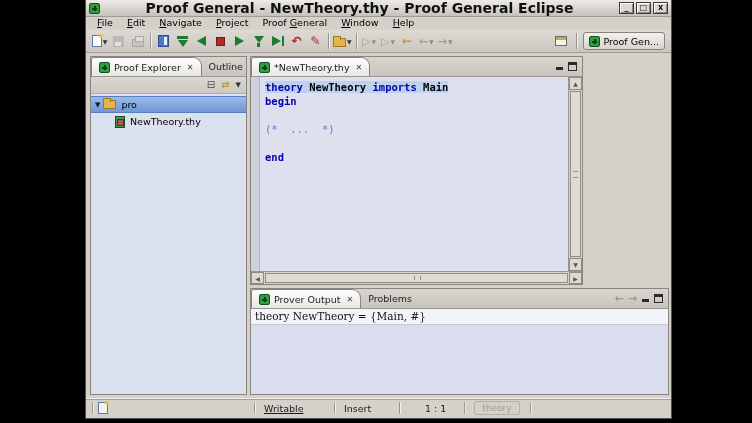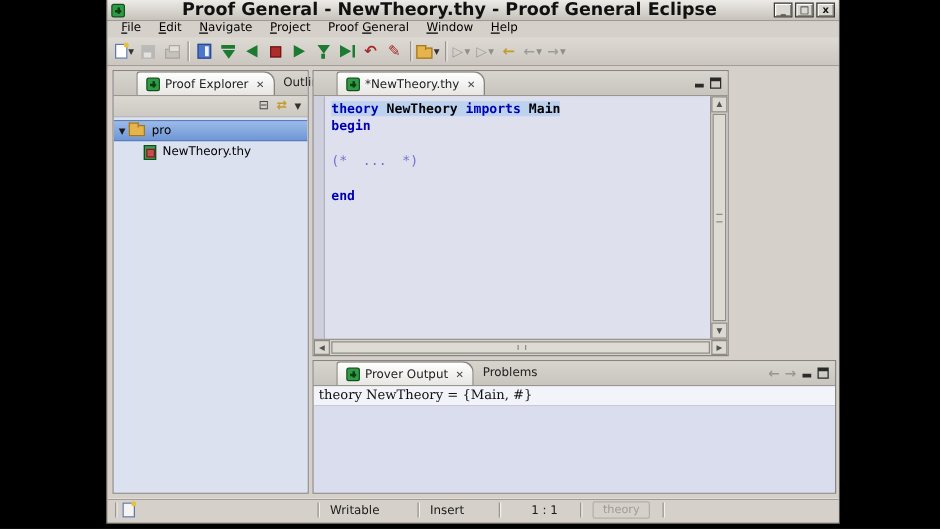--- a/index.html
+++ b/index.html
@@ -75,21 +75,21 @@
   }
   .pg-icon { width:11px; height:11px; background:#2f9c44; border:1px solid #14501f; border-radius:2px; position:relative; flex:none; }
   .pg-icon::after { content:""; position:absolute; left:2px; top:4px; right:2px; height:2px; background:#0f3d18; }
   .pg-icon::before { content:""; position:absolute; left:4px; top:2px; width:2px; bottom:2px; background:#0f3d18; }
 
   
   .main { position:absolute; left:0; top:53px; right:0; bottom:20px; background:#d5d1ca; }
   .view { position:absolute; border:1px solid #88847e; background:#dadeee; display:flex; flex-direction:column; }
   .tabbar {
     height:20px; flex:none; background:linear-gradient(#d8d5cf,#c8c4be);
-    border-bottom:1px solid #9a968f; display:flex; align-items:flex-end;padding-left:18px;
+    border-bottom:1px solid #9a968f; display:flex; align-items:flex-end;
   }
   .tab { height:19px; display:flex; align-items:center; gap:4px; padding:0 7px; color:#222; white-space:nowrap; }
   .tab.active {
     background:linear-gradient(#ffffff,#e7e6e3); border:1px solid #88847e; border-bottom:none;
     border-radius:3px 9px 0 0;
   }
   .close-x { font-size:8px; color:#444; margin-left:2px; }
   .mm { display:flex; gap:4px; margin-left:auto; align-self:center; padding-right:5px; align-items:center; }
   .mmb { width:9px; height:9px; position:relative; }
   .mmb.min::after { content:""; position:absolute; left:1px; bottom:1px; width:7px; height:3px; background:#2a2a2a; }
@@ -254,20 +254,30 @@
         </span>
       <span class="tbtn disabled">
           <span class="arrow-gray">←</span>
           <span class="caret">▼</span>
         </span>
       <span class="tbtn disabled">
           <span class="arrow-gray">→</span>
           <span class="caret">▼</span>
         </span>
 
+      <span class="tb-right">
+        <span class="tbtn">
+            <span class="i-miniwin"></span>
+          </span>
+        <span class="tsep"></span>
+        <span class="persp-btn">
+          <span class="pg-icon"></span>
+          <span>Proof Gen...</span>
+        </span>
+      </span>
     </div>
 
     <div class="main">
 
       <div class="view" style="left:4px; top:3px; bottom:3px; width:157px;">
         <div class="tabbar">
           <span class="tab active">
             <span class="pg-icon"></span>
             <span>Proof Explorer</span>
             <span class="close-x">✕</span>
@@ -351,21 +361,21 @@
         <div class="prover-body">
           <div class="prover-line">theory NewTheory = {Main, #}</div>
         </div>
       </div>
     </div>
 
     <div class="statusbar">
       <span class="sb-sep" style="left:6px;"></span>
       <span class="fastview-icon"></span>
       <span class="sb-sep" style="left:168px;"></span>
-      <span class="sb-item" style="left:178px;">Writable</span>
+      <span class="sb-item" style="left:178px;text-decoration:underline;">Writable</span>
       <span class="sb-sep" style="left:248px;"></span>
       <span class="sb-item" style="left:258px;">Insert</span>
       <span class="sb-sep" style="left:313px;"></span>
       <span class="sb-item" style="left:323px;margin-left:16px;">1 : 1</span>
       <span class="sb-sep" style="left:378px;"></span>
       <span class="theory-btn">theory</span>
       <span class="sb-sep" style="left:444px;"></span>
     </div>
 
   </div>

